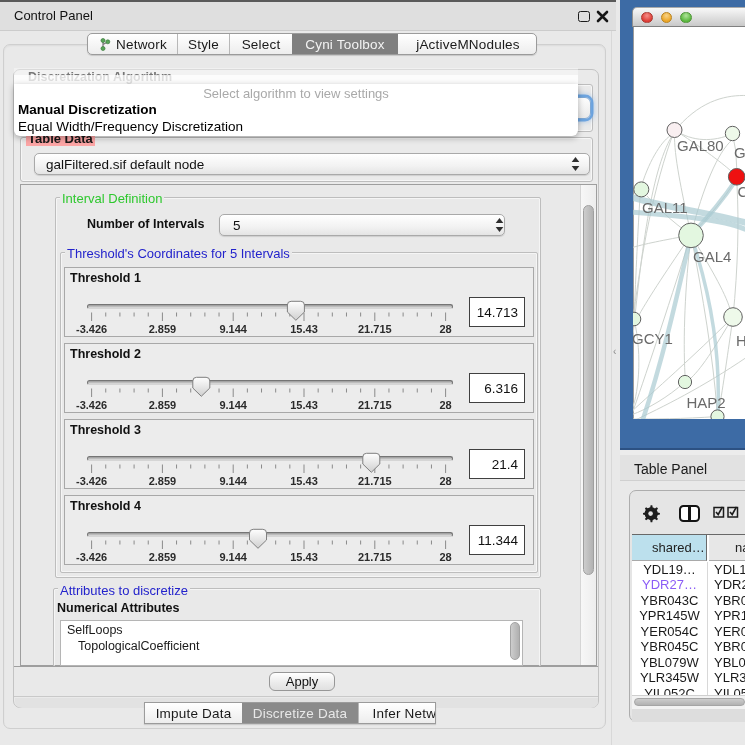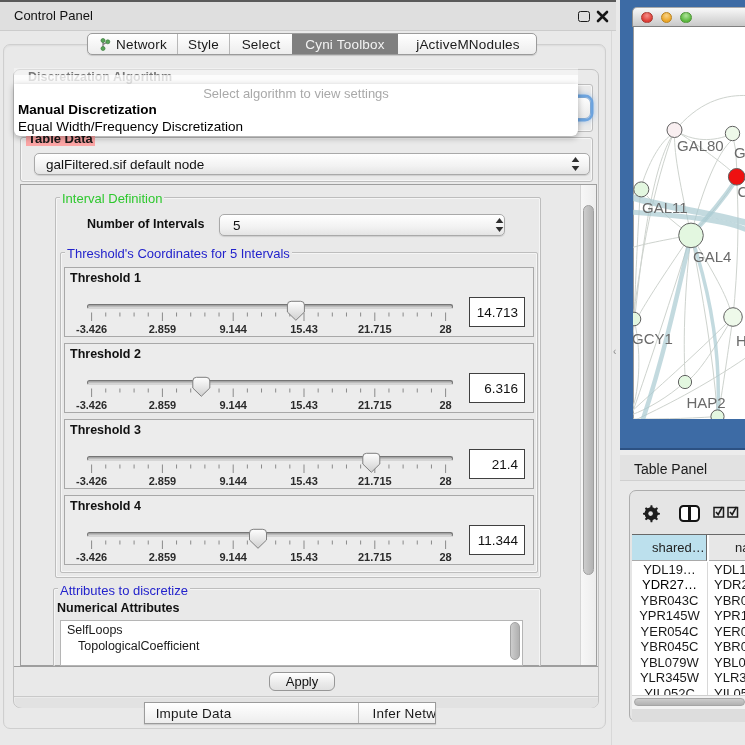--- a/index.html
+++ b/index.html
@@ -270,20 +270,21 @@
 <div class="abs" style="left:60px;top:620px;width:463px;height:46px;background:#ffffff;border:1px solid #b5b5b5;overflow:hidden;">
 <div class="listitem" style="padding-left:6px;margin-top:2px;">SelfLoops</div>
 <div class="listitem" style="padding-left:17px;">TopologicalCoefficient</div>
 </div>
 <div class="abs" style="left:510px;top:622px;width:10px;height:38px;border-radius:5px;background:linear-gradient(90deg,#cdcdcd,#b0b0b0);border:1px solid #a3a3a3;"></div>
 <div class="abs" style="left:14px;top:666px;width:584px;height:31px;background:#e9e9e9;border-top:1px solid #9e9e9e;border-bottom:1px solid #c9c9c9;"></div>
 <div class="abs" style="left:269px;top:672px;width:66px;height:19px;border:1px solid #979797;border-radius:6px;background:linear-gradient(#ffffff,#ececec 55%,#e0e0e0);font-size:13px;color:#111;text-align:center;line-height:18px;">Apply</div>
 <div class="abs" style="left:15px;top:698px;width:583px;height:10px;background:#e2e2e2;border-radius:0 0 7px 7px;"></div>
 <div class="abs" style="left:144px;top:702px;width:292px;height:22px;border:1px solid #9b9b9b;border-radius:0;background:linear-gradient(#ffffff,#ededed);box-shadow:0 1px 1px rgba(0,0,0,0.12);overflow:hidden;">
 <div class="seg" style="left:0;width:97px;">Impute Data</div>
+<div class="seg" style="left:97px;width:116px;background:#8a8a8a;color:#e8e8e8;">Discretize Data</div>
 <div class="segdiv" style="left:213px;"></div>
 <div class="seg" style="left:214px;width:110px;">Infer Network</div>
 </div>
 <div class="abs" style="left:611px;top:31px;width:1px;height:714px;background:#d8d8d8;"></div>
 <div class="abs" style="left:613px;top:346px;font-size:10px;color:#8a8a8a;">‹</div>
 <div class="abs" style="left:620px;top:0;width:125px;height:450px;background:#3d6ba5;"></div>
 <div class="abs" style="left:620px;top:448px;width:125px;height:2px;background:#2c5183;"></div>
 <div class="abs" style="left:632px;top:7px;width:113px;height:20px;border-radius:5px 0 0 0;background:linear-gradient(#f8f8f8,#c9c9c9);border-bottom:1px solid #808080;border-left:1px solid #909090;border-top:1px solid #aaa;"></div>
 <div class="abs" style="left:641.2px;top:11.5px;width:11.6px;height:11.6px;border-radius:50%;background:radial-gradient(circle at 50% 30%, #f58e88, #dd3b34 70%);border:1px solid #a83730;"></div>
 <div class="abs" style="left:660.7px;top:11.5px;width:11.6px;height:11.6px;border-radius:50%;background:radial-gradient(circle at 50% 30%, #f8d388, #eca524 70%);border:1px solid #b7821e;"></div>
@@ -358,21 +359,21 @@
 <path d="M3 6 L5.2 8.5 L9.5 0.8" stroke-width="1.6"></path>
       <path d="M17 6 L19.2 8.5 L23.5 0.8" stroke-width="1.6"></path>
 </g>
   </svg>
 <div class="abs" style="left:632px;top:533.5px;width:113px;height:175.5px;background:#ffffff;overflow:hidden;border-top:1.5px solid #686868;">
 <div class="abs" style="left:0;top:0;width:75px;height:26px;background:#bce0ed;border-right:1.5px solid #6a6a6a;border-bottom:1px solid #a9a9a9;font-size:13px;color:#222;text-align:left;padding-left:20px;line-height:25px;">shared…</div>
 <div class="abs" style="left:76.5px;top:0;width:80px;height:26px;background:#e7e7e7;border-bottom:1px solid #a9a9a9;font-size:13px;color:#222;text-align:left;padding-left:26.5px;line-height:25px;">name</div>
 <div class="abs" style="left:75px;top:27px;width:1px;height:149px;background:#d8d8d8;"></div>
 <div class="abs" style="left:0;top:27.0px;width:75px;height:15.5px;font-size:13px;color:#1a1a1a;text-align:center;line-height:15.5px;">YDL19…</div>
 <div class="abs" style="left:82px;top:27.0px;width:76px;height:15.5px;font-size:13px;color:#1a1a1a;text-align:left;line-height:15.5px;">YDL194W</div>
-<div class="abs" style="left:0;top:42.5px;width:75px;height:15.5px;font-size:13px;color:#000000;text-align:center;line-height:15.5px;">YDR27…</div>
+<div class="abs" style="left:0;top:42.5px;width:75px;height:15.5px;font-size:13px;color:#8b5cf6;text-align:center;line-height:15.5px;">YDR27…</div>
 <div class="abs" style="left:82px;top:42.5px;width:76px;height:15.5px;font-size:13px;color:#1a1a1a;text-align:left;line-height:15.5px;">YDR277C</div>
 <div class="abs" style="left:0;top:58.0px;width:75px;height:15.5px;font-size:13px;color:#1a1a1a;text-align:center;line-height:15.5px;">YBR043C</div>
 <div class="abs" style="left:82px;top:58.0px;width:76px;height:15.5px;font-size:13px;color:#1a1a1a;text-align:left;line-height:15.5px;">YBR043C</div>
 <div class="abs" style="left:0;top:73.5px;width:75px;height:15.5px;font-size:13px;color:#1a1a1a;text-align:center;line-height:15.5px;">YPR145W</div>
 <div class="abs" style="left:82px;top:73.5px;width:76px;height:15.5px;font-size:13px;color:#1a1a1a;text-align:left;line-height:15.5px;">YPR145W</div>
 <div class="abs" style="left:0;top:89.0px;width:75px;height:15.5px;font-size:13px;color:#1a1a1a;text-align:center;line-height:15.5px;">YER054C</div>
 <div class="abs" style="left:82px;top:89.0px;width:76px;height:15.5px;font-size:13px;color:#1a1a1a;text-align:left;line-height:15.5px;">YER054C</div>
 <div class="abs" style="left:0;top:104.5px;width:75px;height:15.5px;font-size:13px;color:#1a1a1a;text-align:center;line-height:15.5px;">YBR045C</div>
 <div class="abs" style="left:82px;top:104.5px;width:76px;height:15.5px;font-size:13px;color:#1a1a1a;text-align:left;line-height:15.5px;">YBR045C</div>
 <div class="abs" style="left:0;top:120.0px;width:75px;height:15.5px;font-size:13px;color:#1a1a1a;text-align:center;line-height:15.5px;">YBL079W</div>

